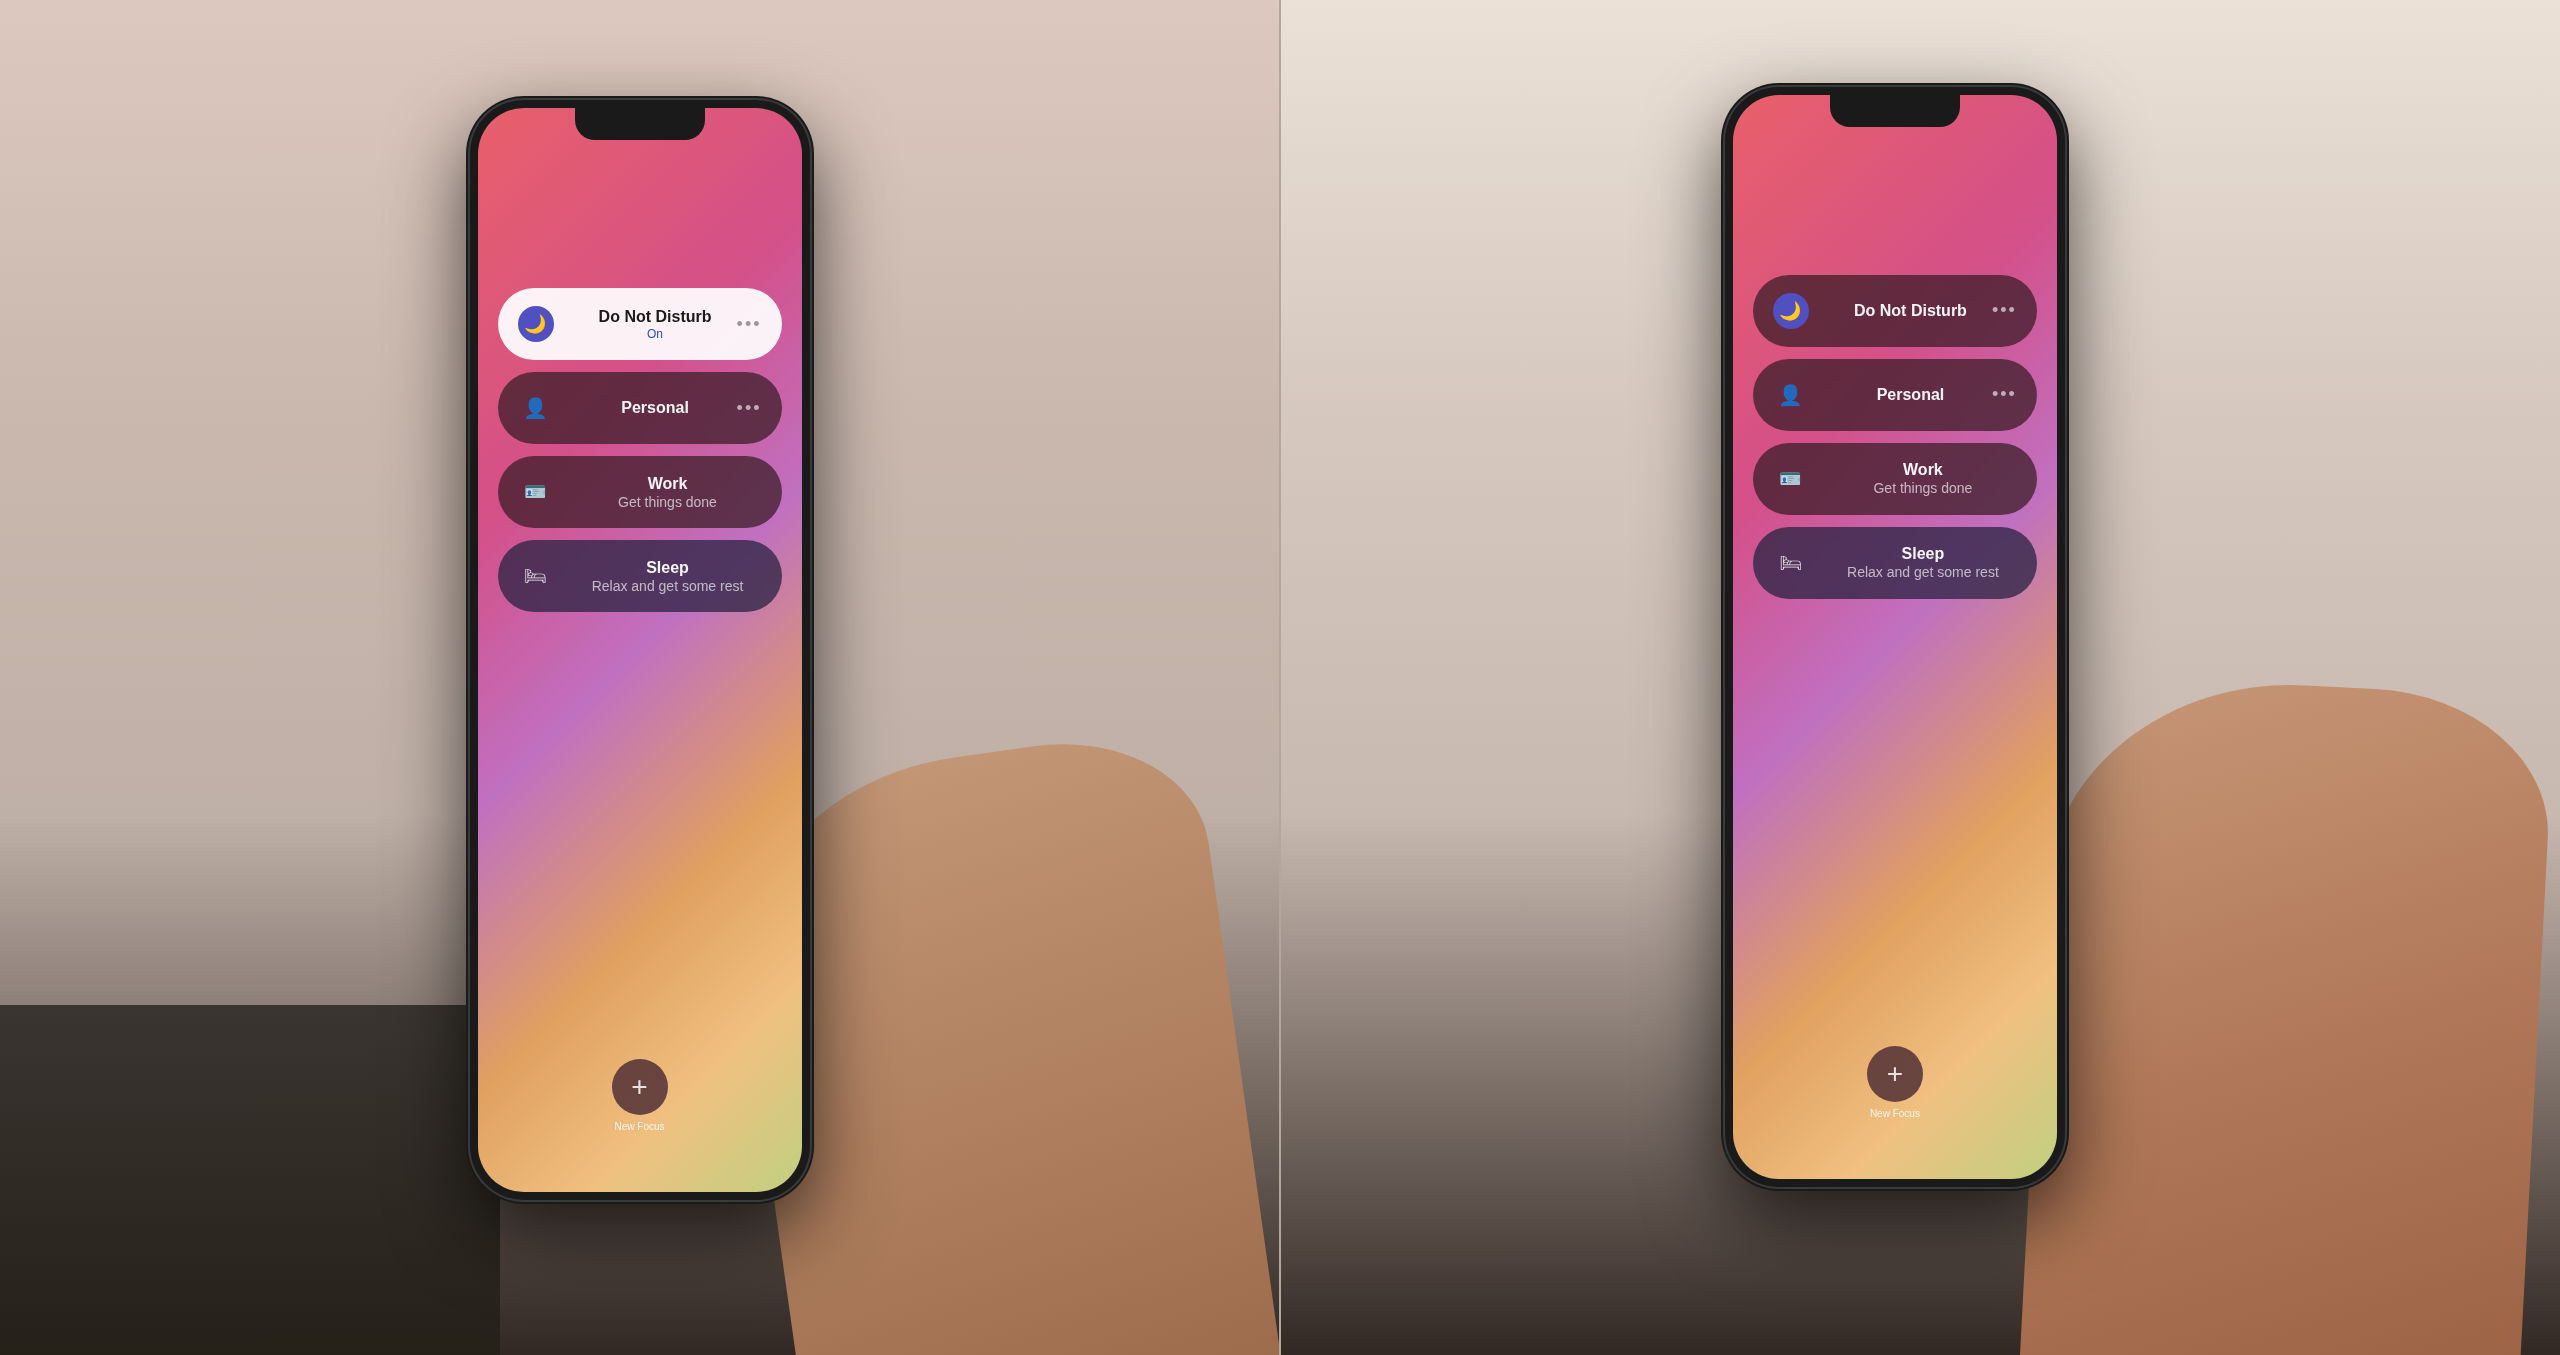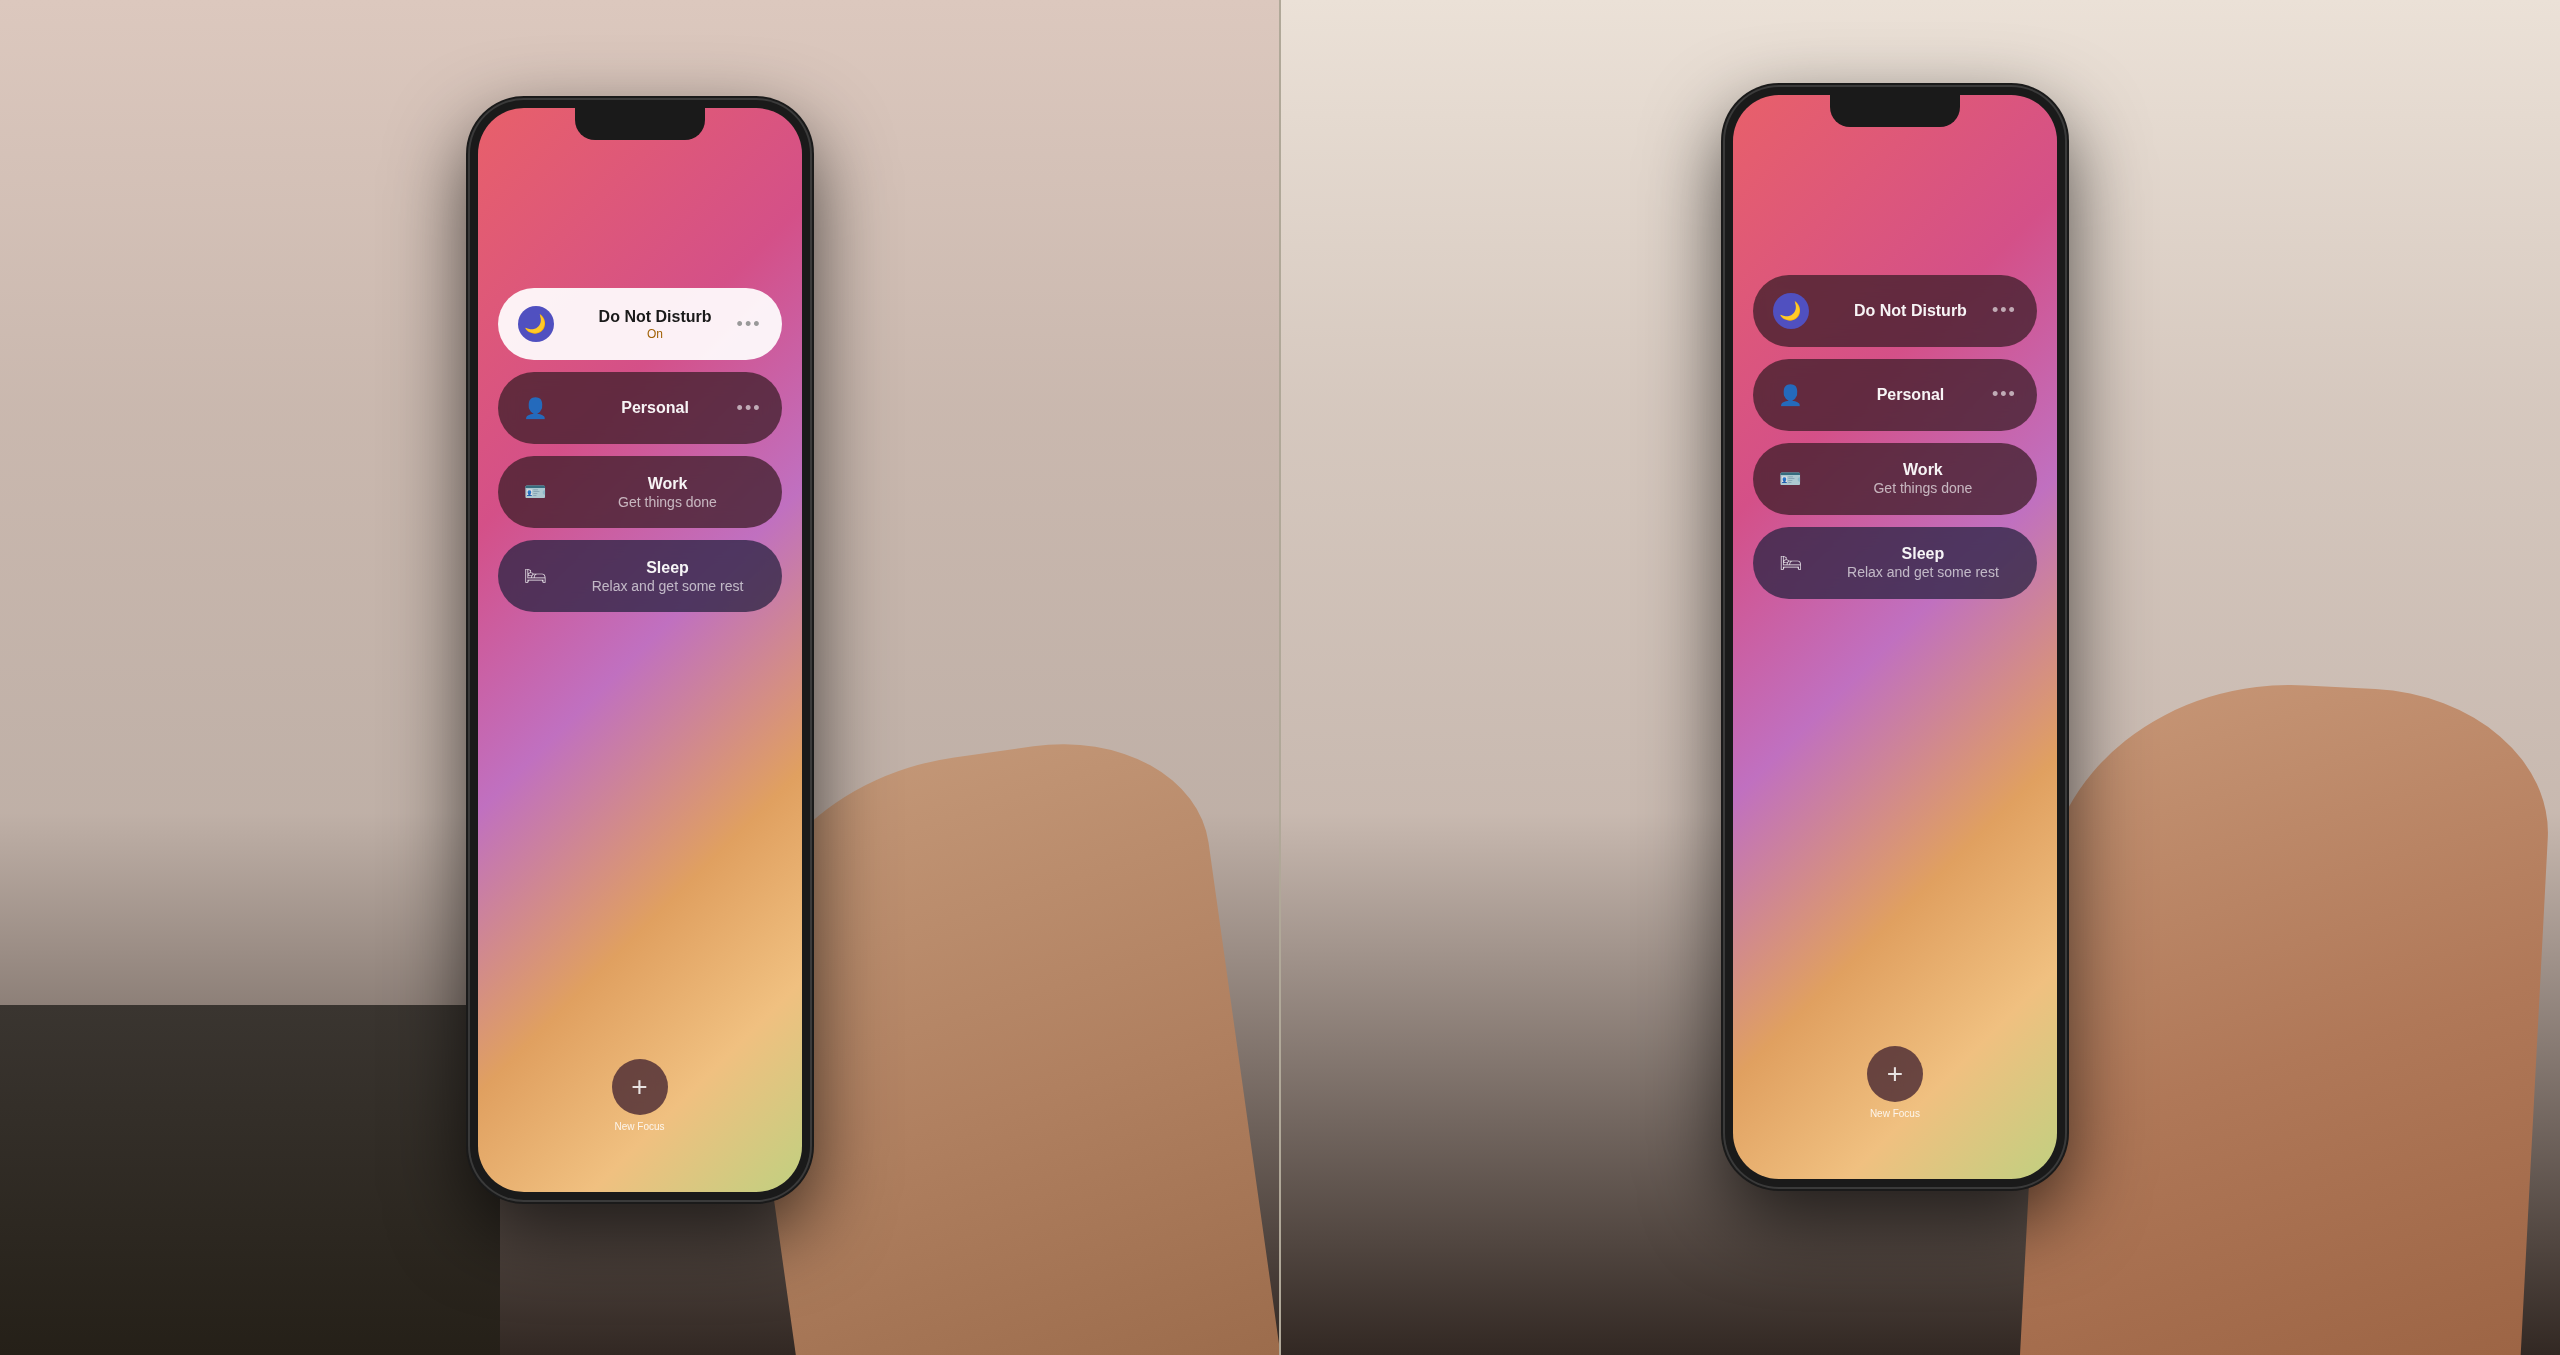--- a/index.html
+++ b/index.html
@@ -144,21 +144,21 @@
       color: #1a1a1a;
     }
 
     .focus-subtitle {
       font-size: 14px;
       color: rgba(255,255,255,0.65);
       margin-top: 1px;
     }
 
     .focus-subtitle.dark-sub {
-      color: #a16207;
+      color: #1d4ed8;
       font-size: 12px;
     }
 
     .focus-dots {
       font-size: 18px;
       color: rgba(255,255,255,0.6);
       letter-spacing: 2px;
     }
 
     .focus-dots.dark-dots {

